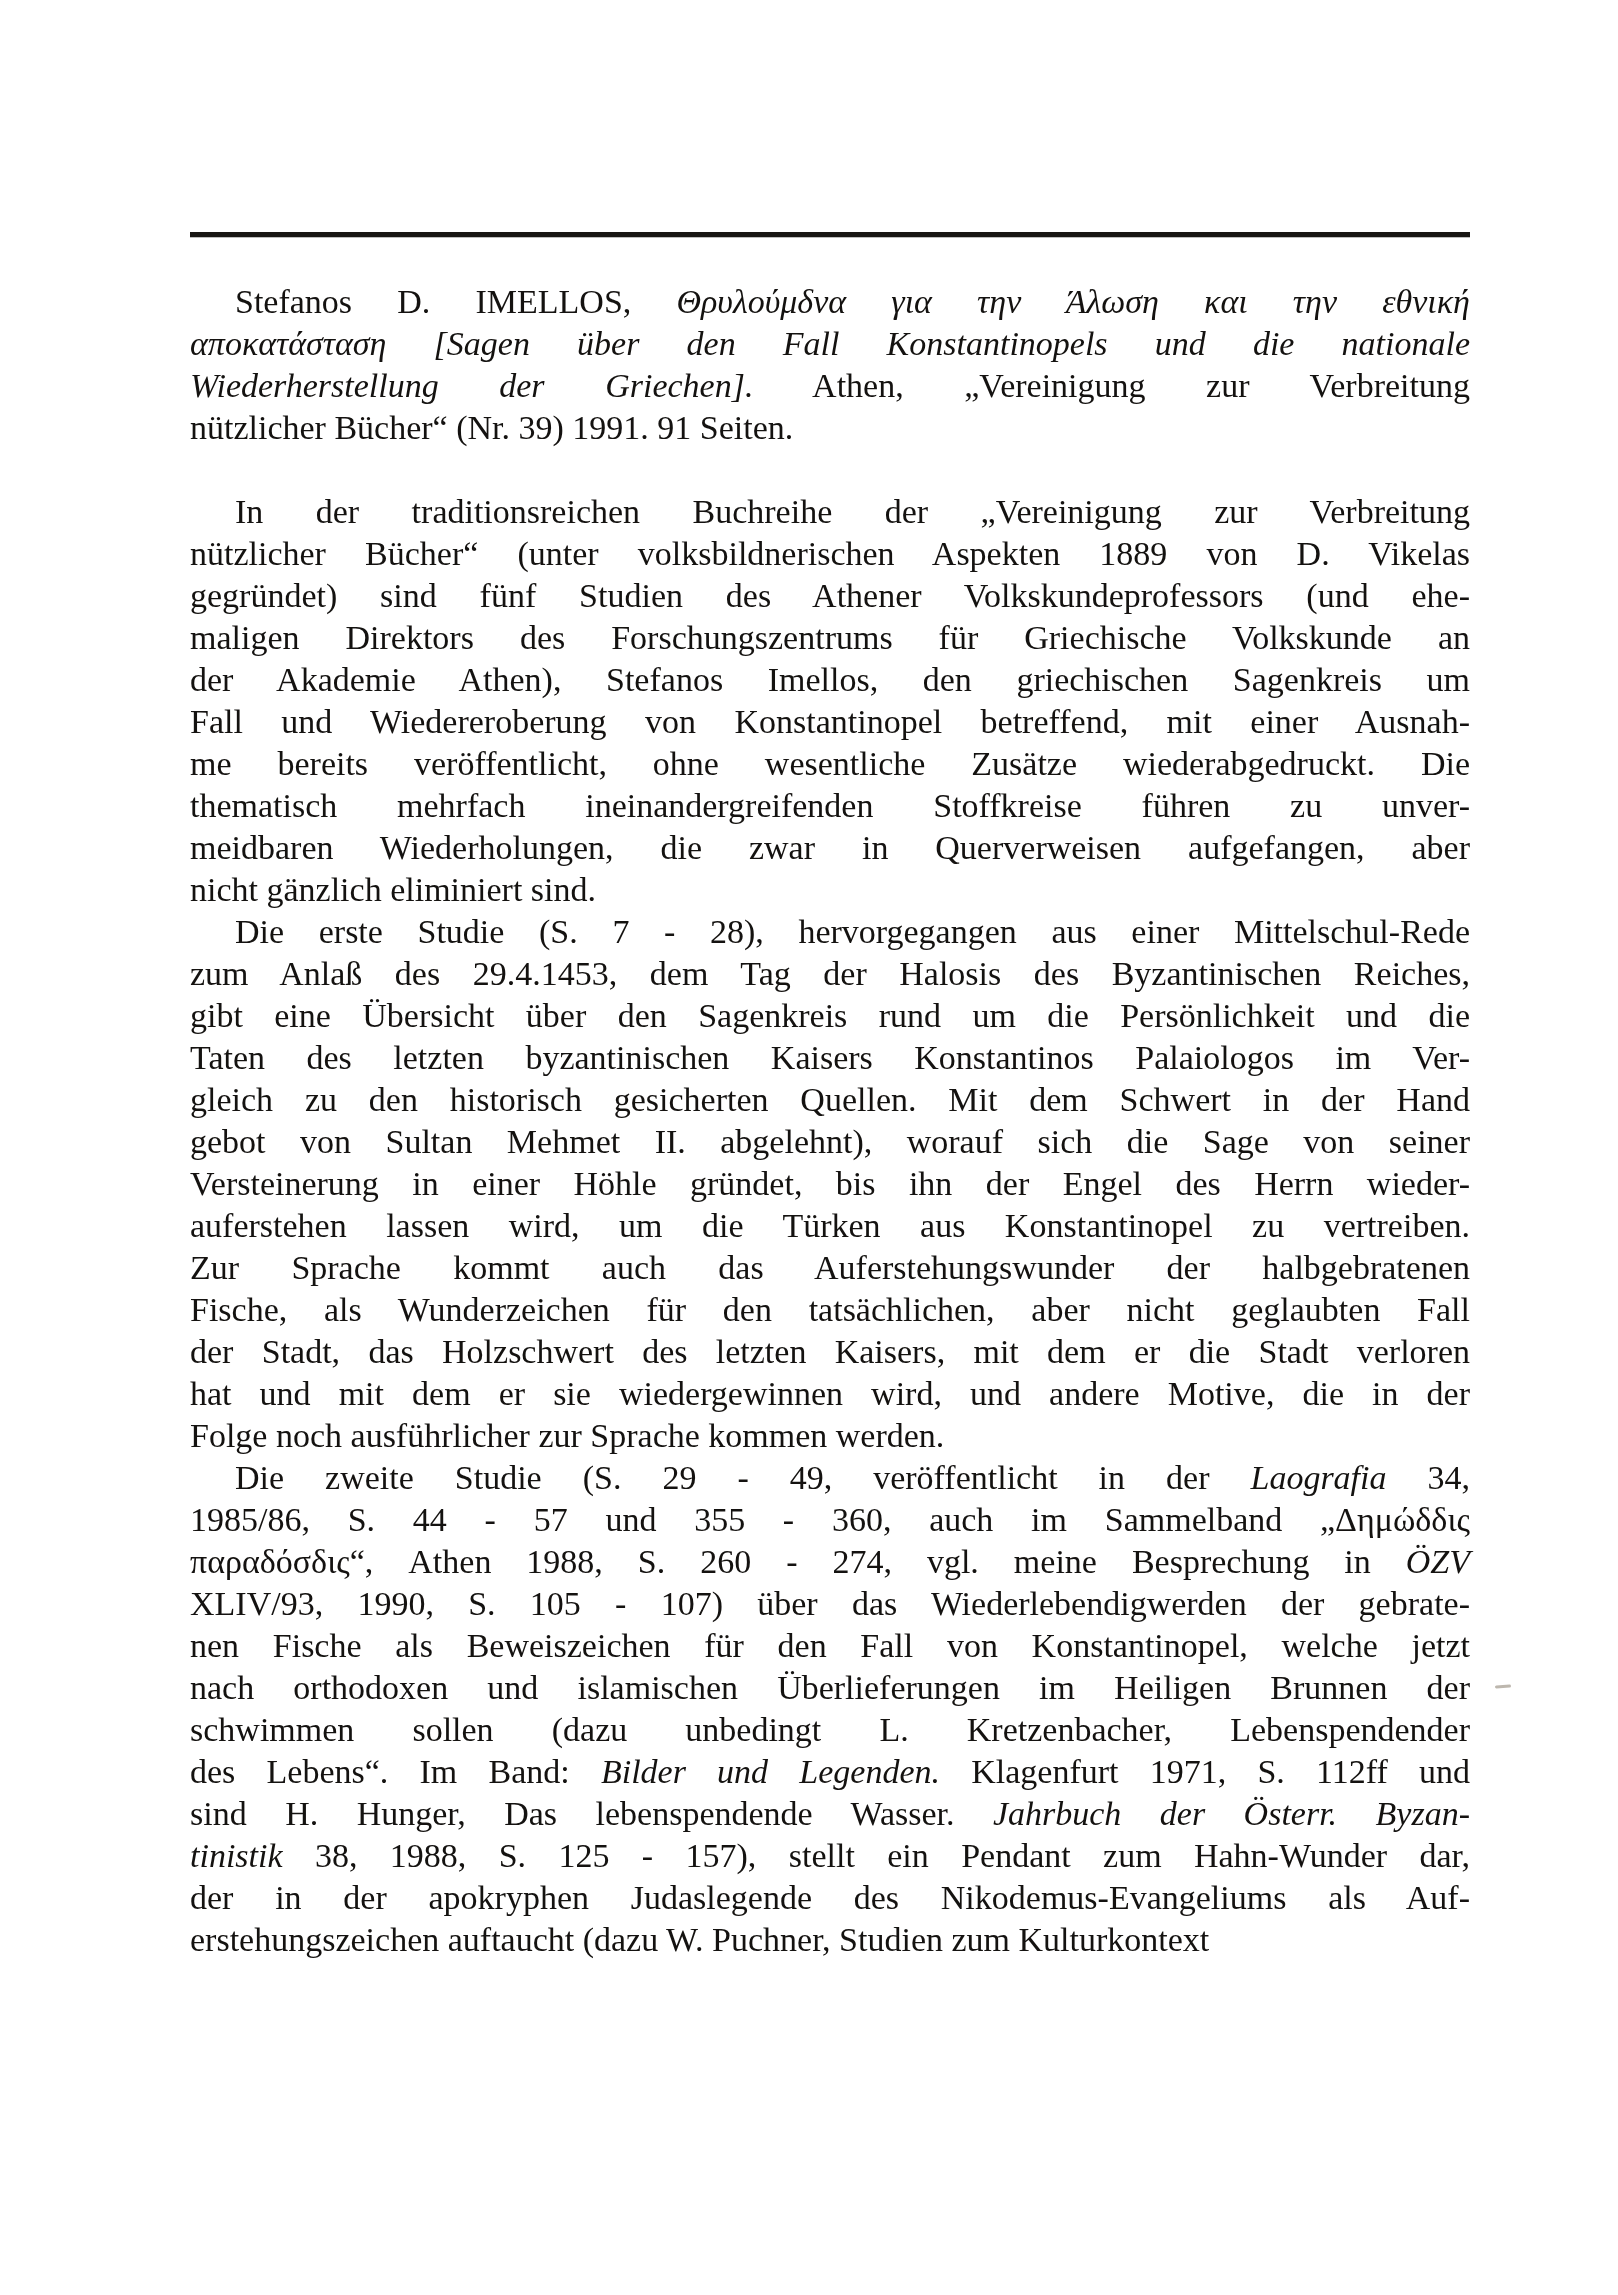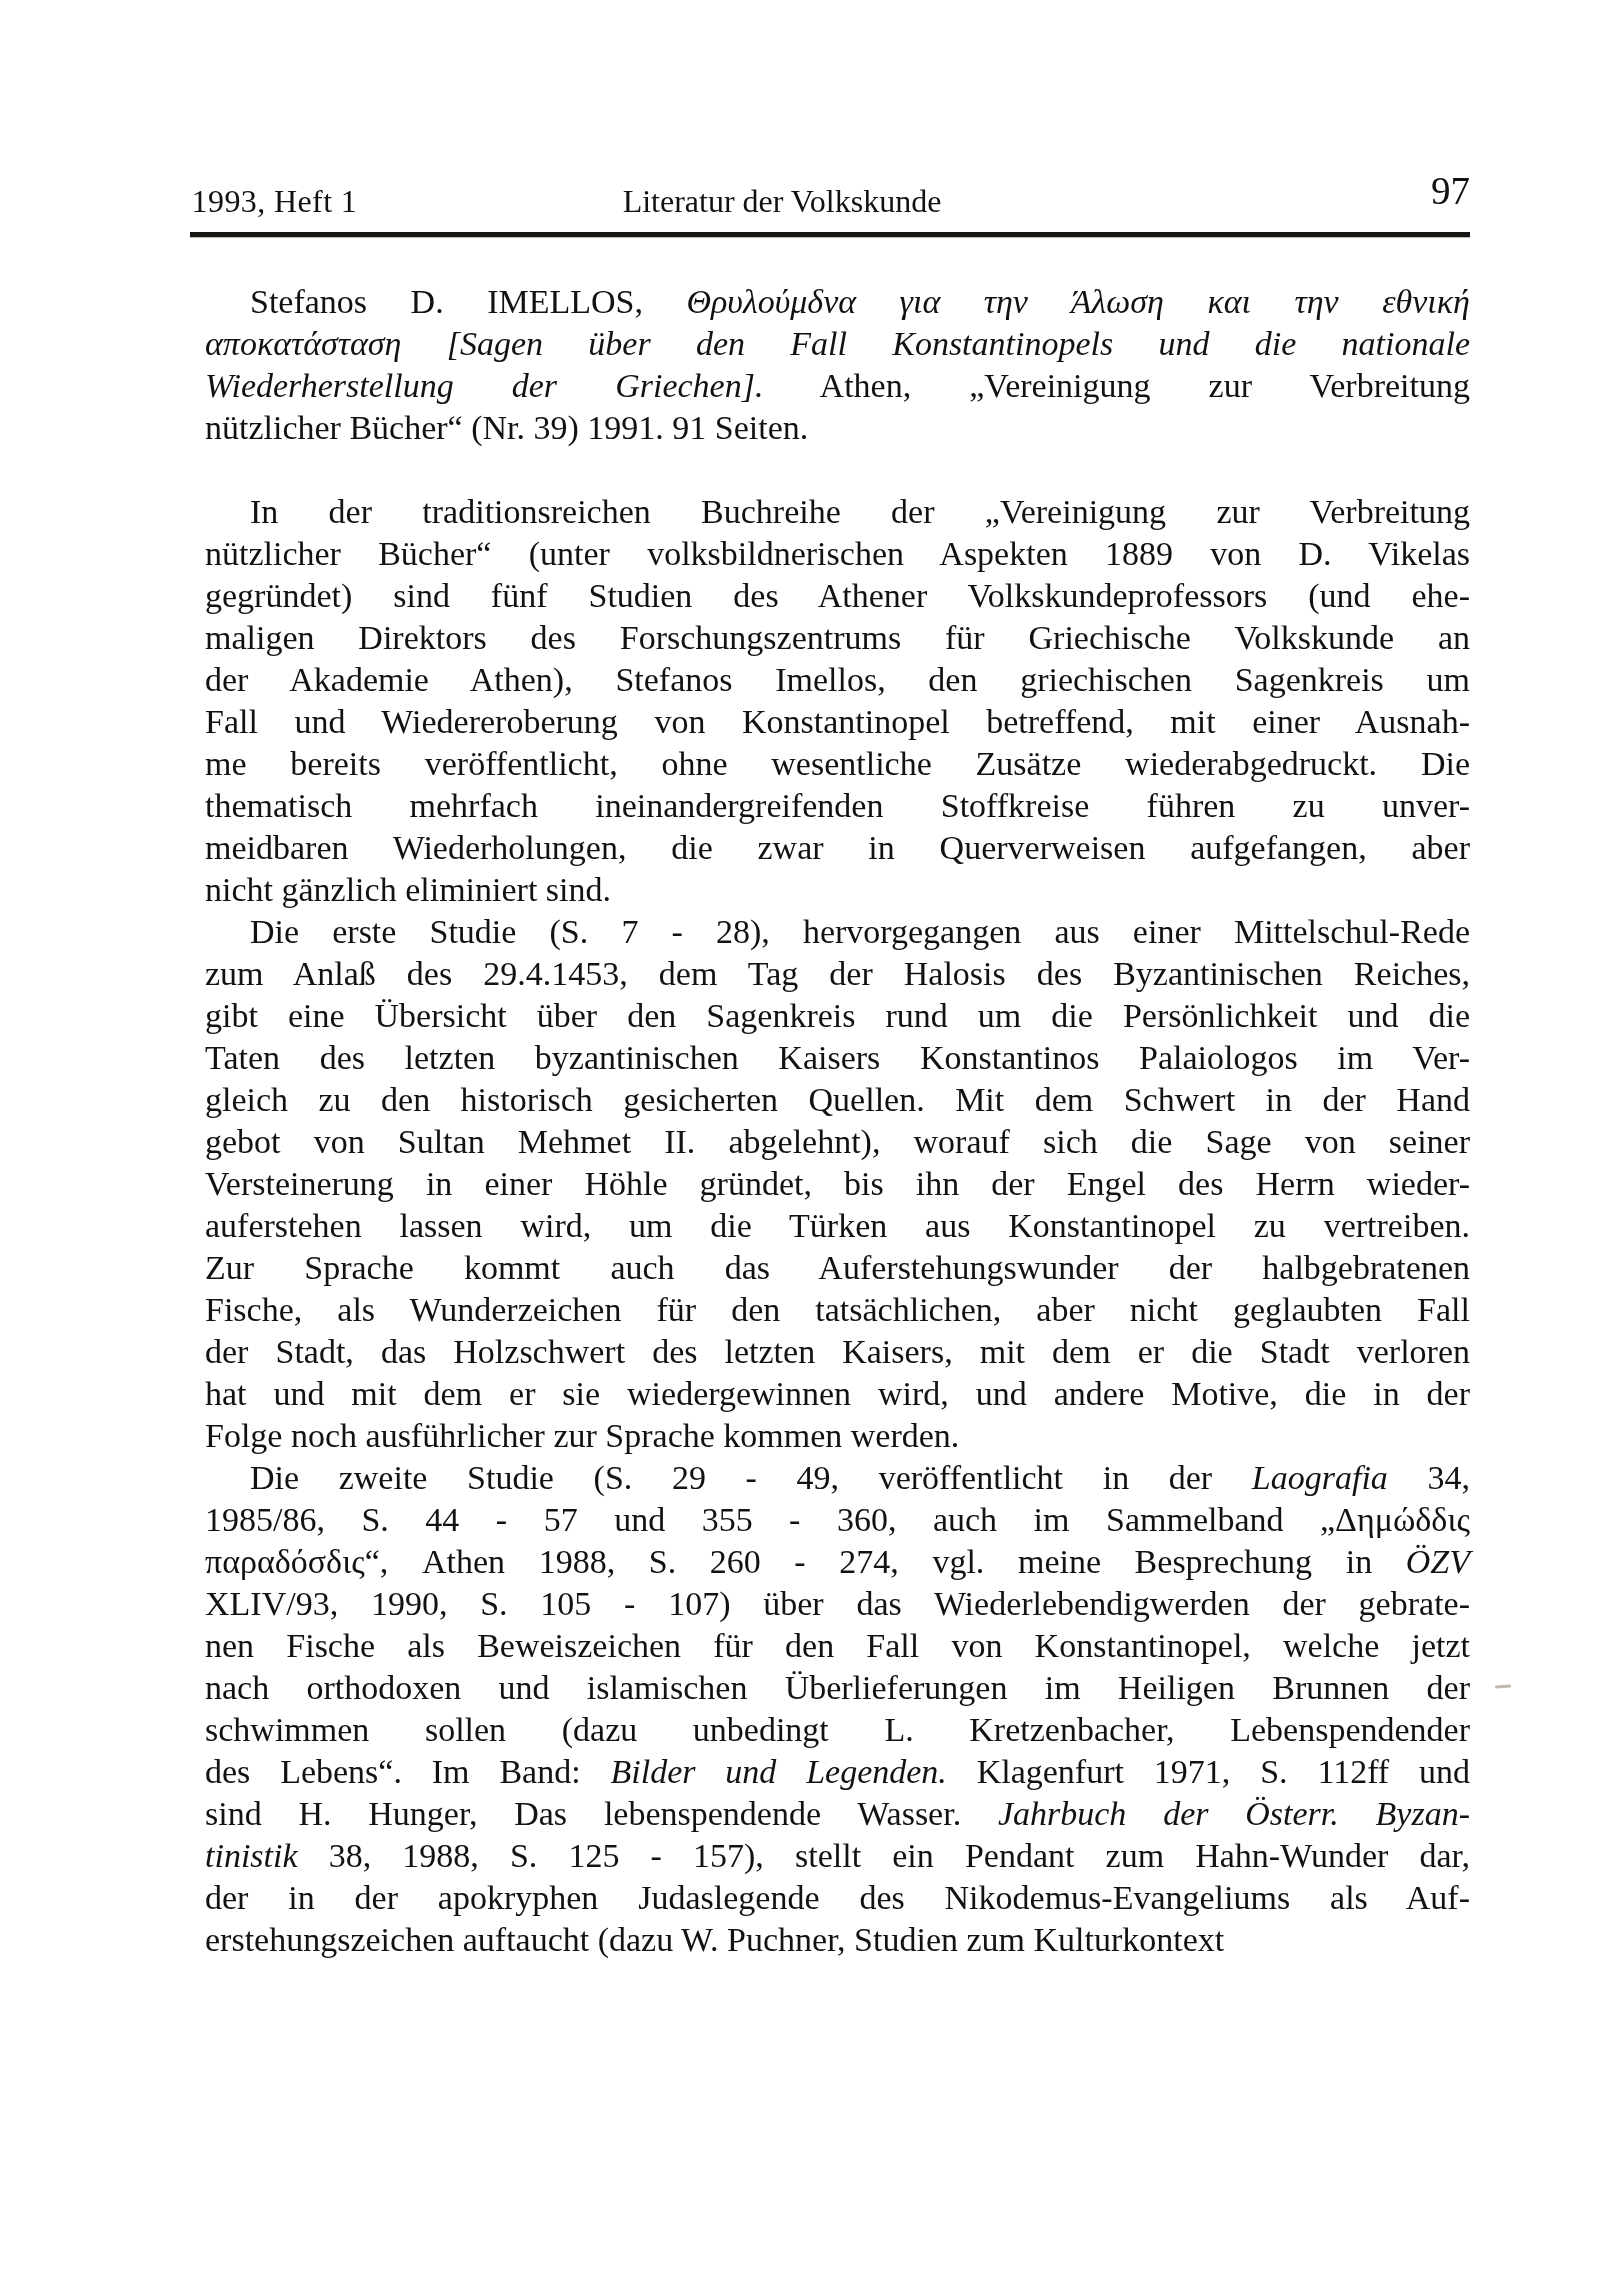--- a/index.html
+++ b/index.html
@@ -70,21 +70,20 @@
     margin: 0;
     padding: 0;
   }
   .para.space-before {
     margin-top: 42px;
   }
   .line {
     display: block;
     text-align: justify;
     text-align-last: justify;
-    margin-left: 15px;
   }
   .line.last {
     text-align-last: left;
   }
   .line.first {
     text-indent: 45px;
   }
   em {
     font-style: italic;
   }
@@ -97,25 +96,20 @@
     background: #bdb7ae;
     border-radius: 1.6px;
     transform: rotate(-4deg);
   }
 </style>
 </head>
 <body>
 
 <div class="page">
 
-  <header class="page-header">
-    <span class="h-issue">1993, Heft 1</span>
-    <span class="h-journal">Literatur der Volkskunde</span>
-    <span class="h-page">97</span>
-  </header>
 
   <div class="rule"></div>
 
   <main class="body-text" id="review-body">
       <p class="para">
         <span class="line first"><span>Stefanos D. IMELLOS, </span><em>Θρυλούμδνα για την Άλωση και την εθνική</em></span>
         <span class="line"><em>αποκατάσταση [Sagen über den Fall Konstantinopels und die nationale</em></span>
         <span class="line"><em>Wiederherstellung der Griechen].</em><span> Athen, „Vereinigung zur Verbreitung</span></span>
         <span class="line last"><span>nützlicher Bücher“ (Nr. 39) 1991. 91 Seiten.</span></span>
       </p>

